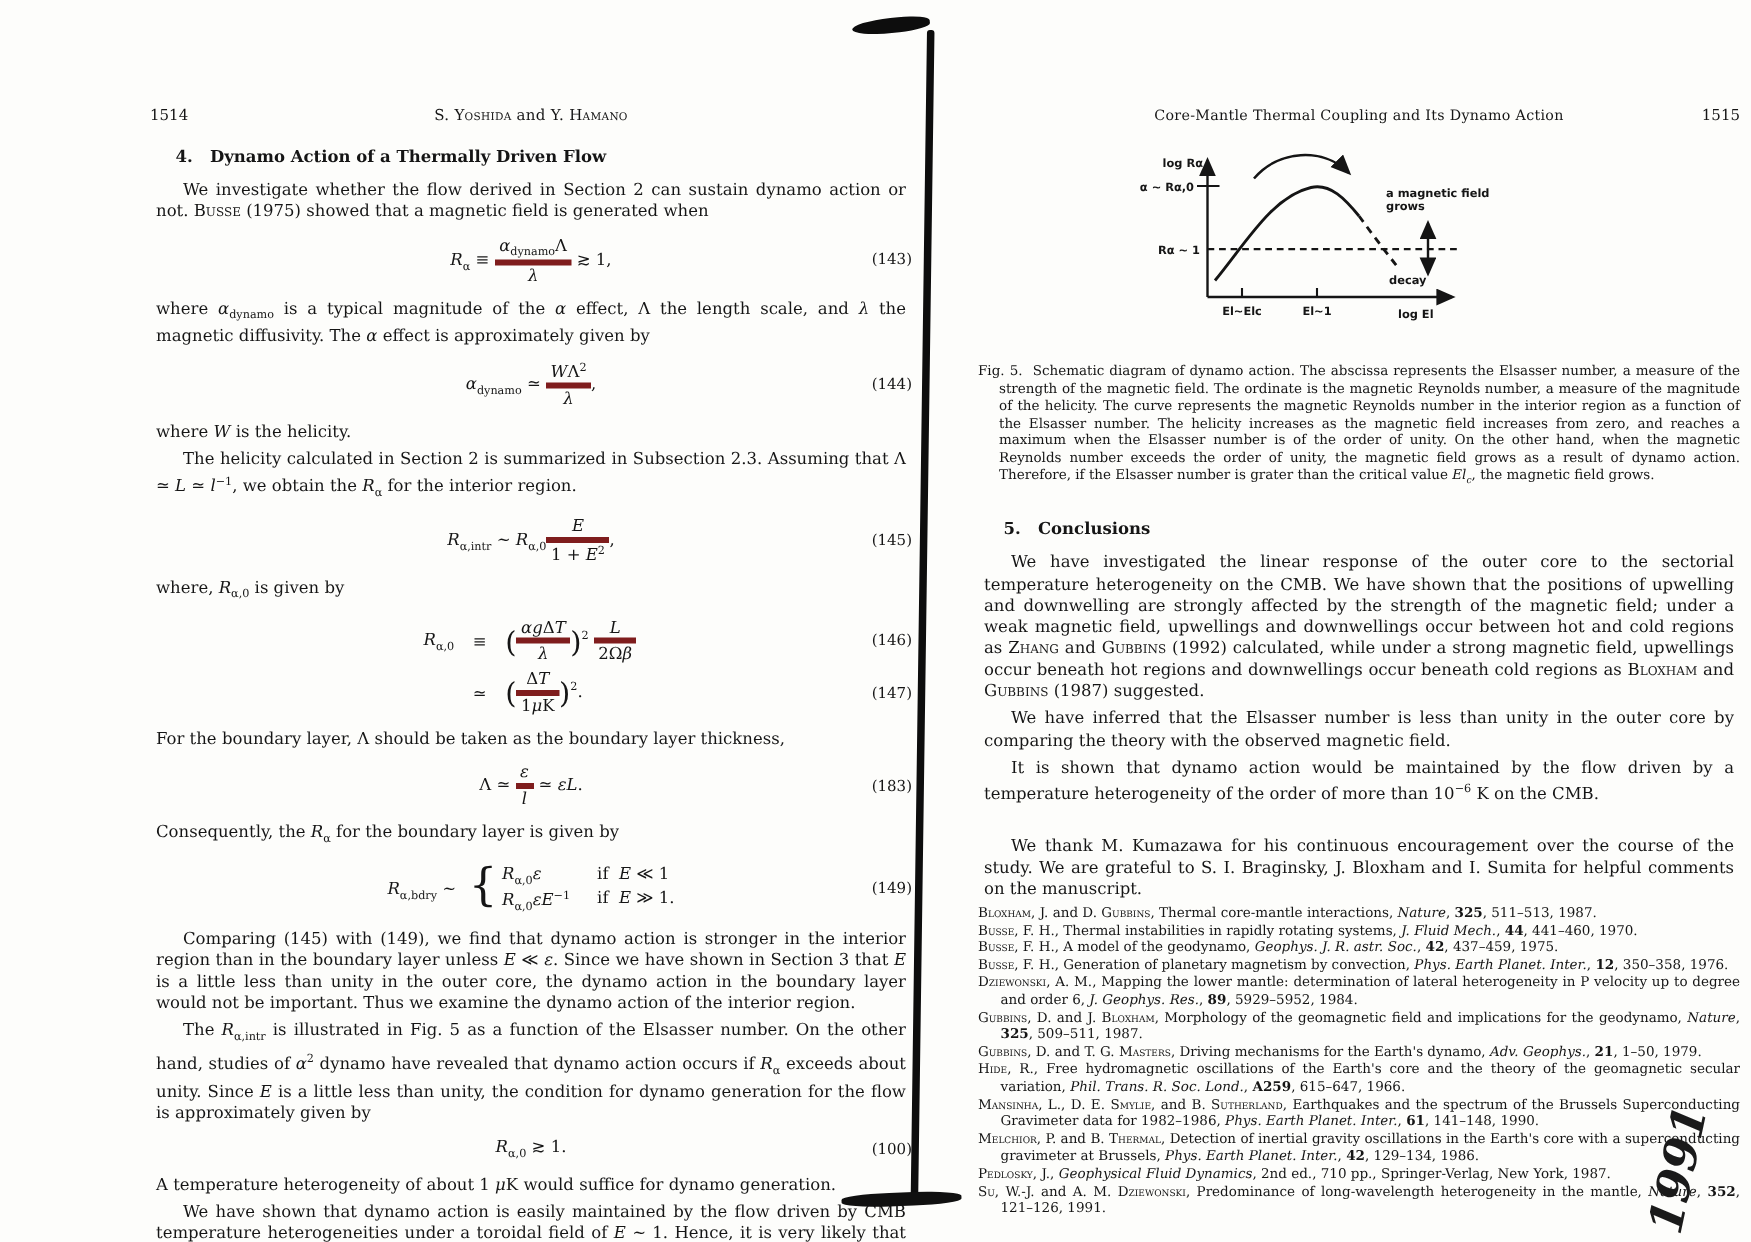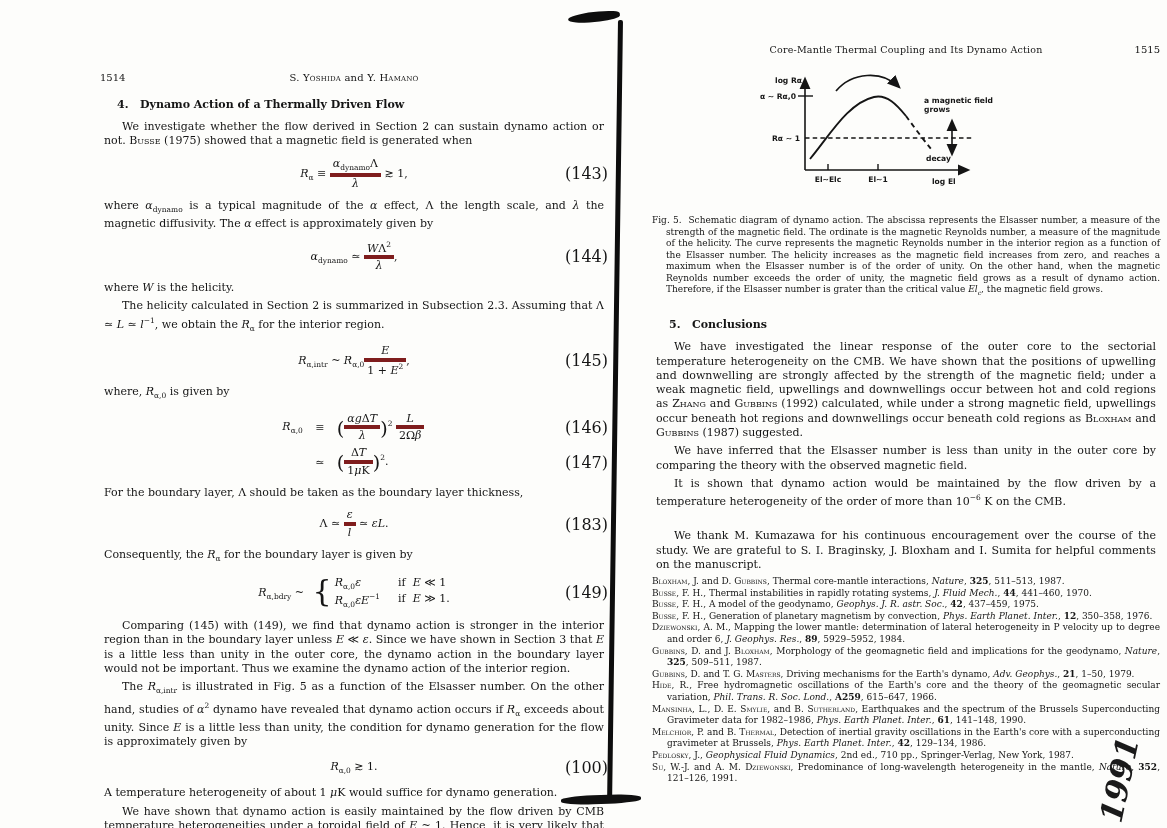--- a/index.html
+++ b/index.html
@@ -1,33 +1,33 @@
 <!DOCTYPE html>
 <html><head>
 <meta charset="utf-8">
 <style>
   html,body{margin:0;padding:0;}
   body{width:1167px;height:828px;background:#fdfdfb;position:relative;overflow:hidden;
        font-family:"DejaVu Serif", serif;color:#151515;}
   .sc{font-variant:small-caps;}
   .page{position:absolute;}
   .page-left{left:100px;top:72px;width:508px;}
-  .page-right{left:652px;top:44px;width:508px;}
+  .page-right{left:652px;top:72px;width:508px;}
   .runhead{display:flex;align-items:baseline;font-size:10px;}
   .runhead .pn{width:46px;}
   .runhead .pn.r{text-align:right;}
   .runhead .rt{flex:1;text-align:center;letter-spacing:.2px;}
   .secheading{font-weight:bold;font-size:11px;padding-left:17px;}
   .page-left .secheading{margin:15px 0 9px;}
   .page-right .secheading{margin:20px 0 9px;}
   .para{font-size:11px;line-height:14.3px;text-align:justify;margin:4px;text-indent:18px;}
   .para.noindent{text-indent:0;}
   .eqrow{display:flex;align-items:center;font-size:11px;}
   .eqmount .eqrow{margin:9px 0;}
-  .eqspace,.eqnum{width:44px;font-size:16px;}
+  .eqspace,.eqnum{width:44px;font-size:10px;}
   .eqnum{text-align:right;}
   .eqbody{flex:1;text-align:center;}
   .eq2wrap{margin:9px 0;}
   .eq2wrap .eqrow{margin:5px 0;}
   .eq2l{flex:1;text-align:right;}
   .eq2r{width:34px;text-align:center;}
   .eq2b{flex:1.12;text-align:left;}
   .frac{display:inline-block;vertical-align:middle;text-align:center;line-height:1.08;}
   .frac .ft{display:block;padding:0 3px 1px;border-bottom:4px solid #7f1d1d;}
   .frac .fb{display:block;padding:1px 3px 0;}

